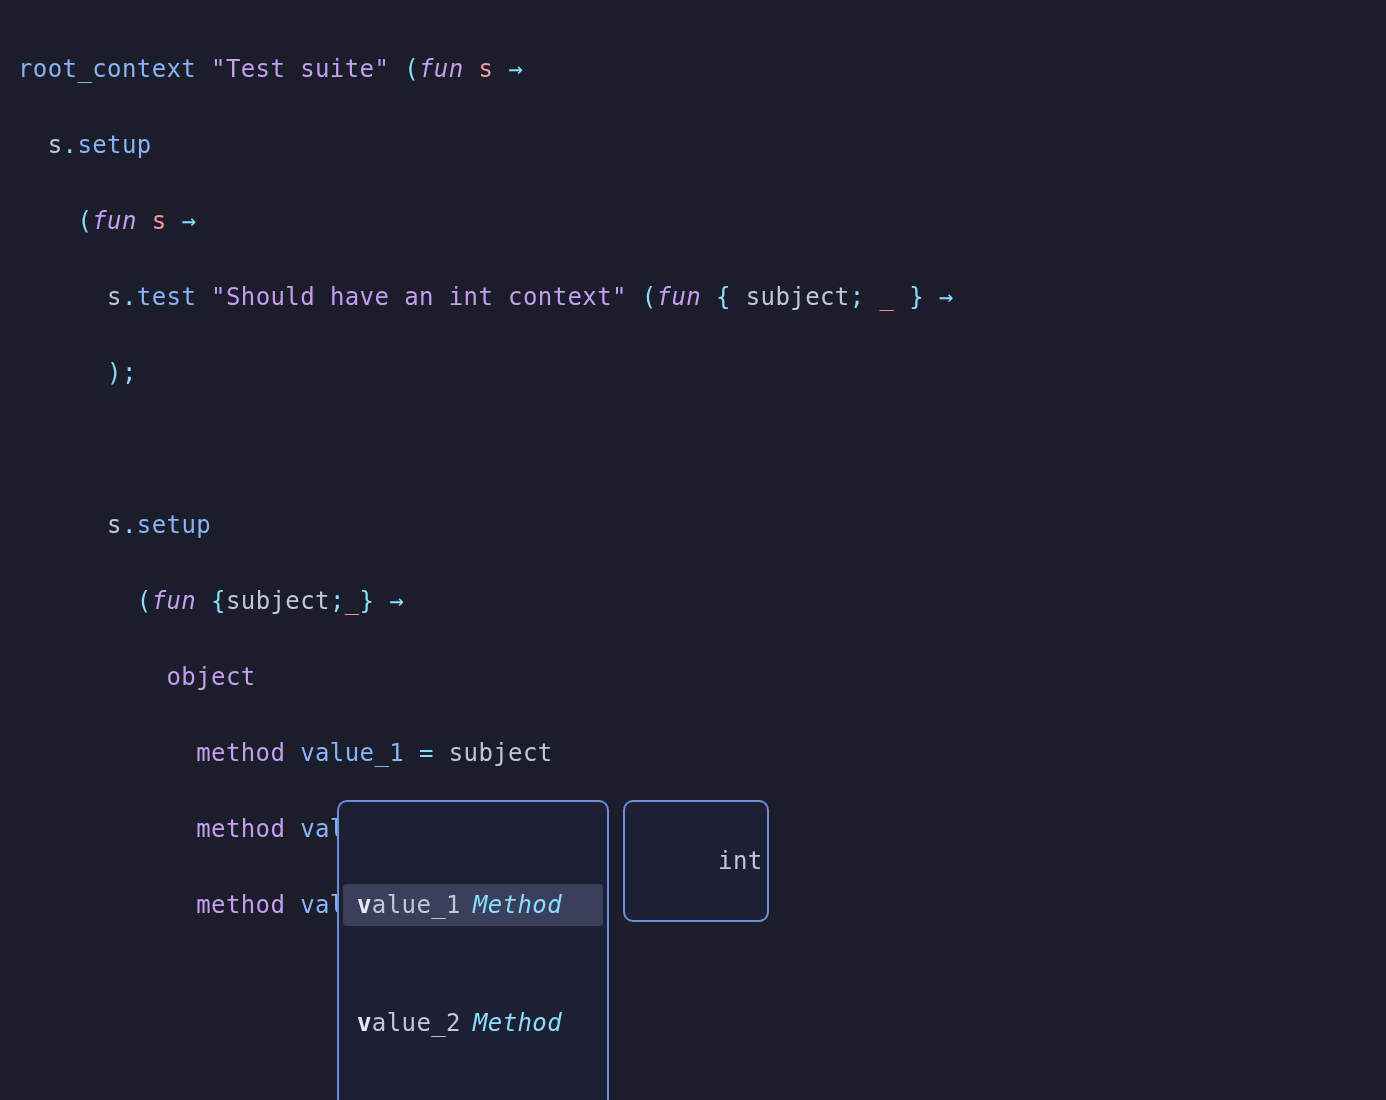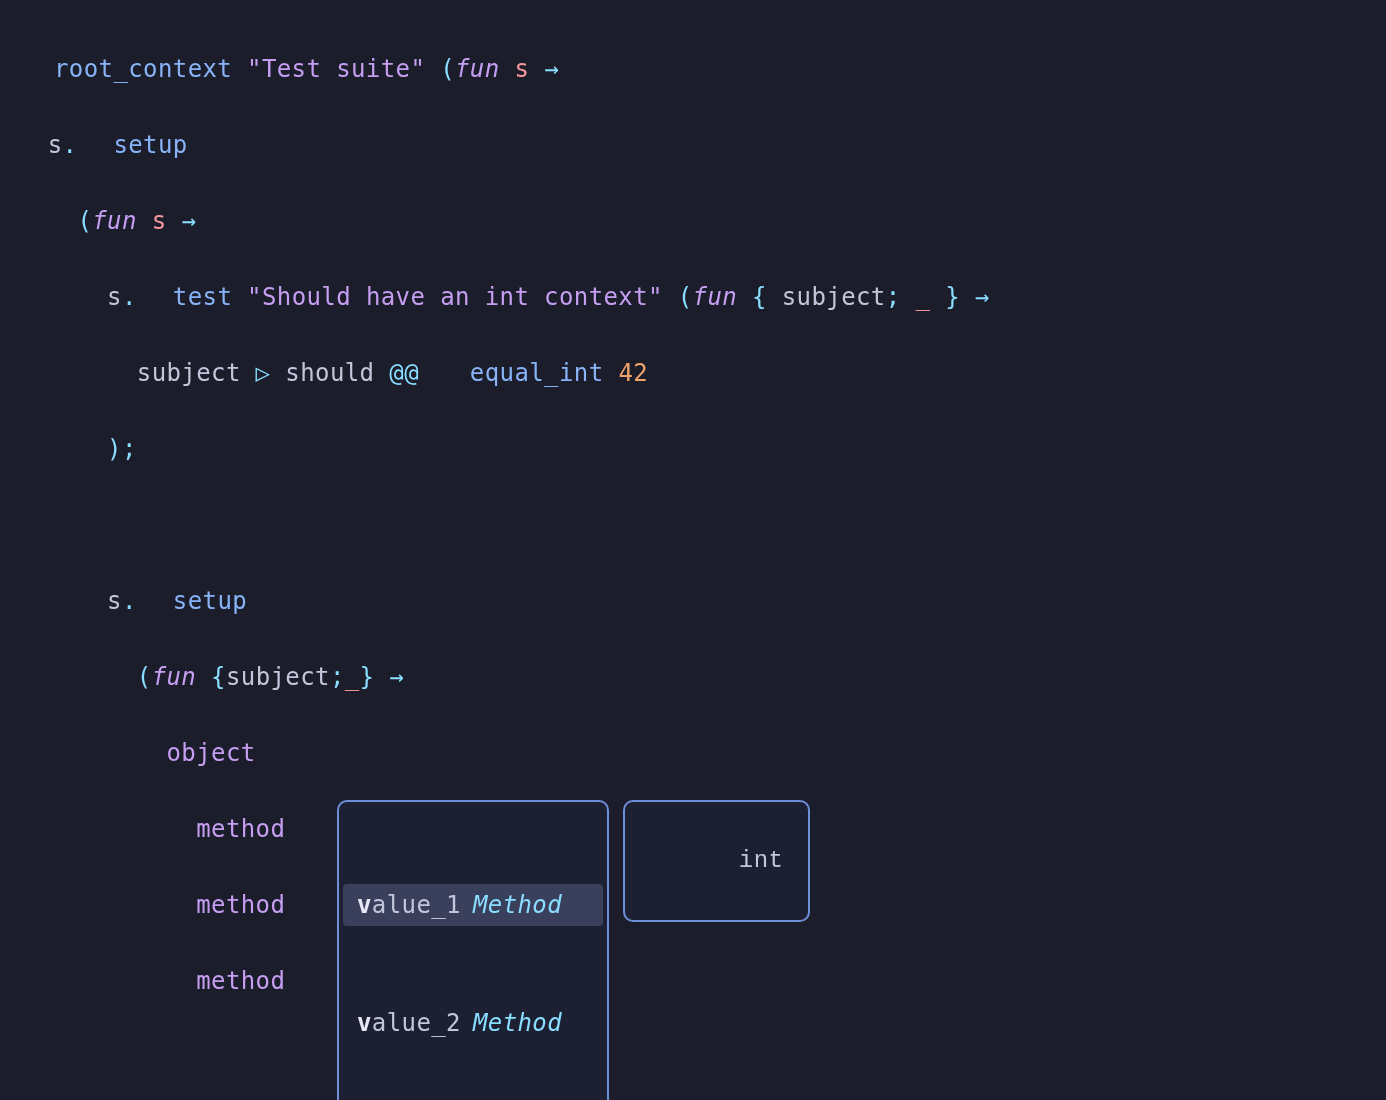--- a/index.html
+++ b/index.html
@@ -32,21 +32,21 @@
   }
   .editor {
     position: relative;
     padding: 12px 8px 12px 18px;
     font-size: 24px;
     line-height: 38px;
     white-space: pre;
     color: var(--fg);
     letter-spacing: 0.4px;
   }
-  .fn { color: var(--fn-name); margin-left: 36px; }
+  .fn { color: var(--fn-name); }
   .kw { color: var(--keyword); font-style: italic; }
   .kwn { color: var(--keyword); margin-top: 48px; }
   .str { color: var(--string); }
   .par { color: var(--param); }
   .num { color: var(--number); }
   .punct { color: var(--punct); }
   .arrow { color: var(--arrow); }
   .var { color: var(--var); }
 
   .popup-wrapper {
@@ -77,36 +77,34 @@
   .popup-item.selected {
     background: var(--popup-selected);
   }
   .popup-item .name { color: var(--fg); }
   .popup-item .name b { font-weight: 700; color: #e6e9f5; }
   .popup-item .kind { color: var(--type-kw); font-style: italic; }
   .popup-type {
     background: var(--popup-bg);
     border: 2px solid var(--popup-border);
     border-radius: 10px;
-    padding: 8px 25px;
+    padding: 8px 4px;
     color: var(--fg);
     font-size: 24px;
     line-height: 34px;
-    font-family: Liberation Mono, monospace;
   }
 </style>
 </head>
 <body>
 
 <div class="editor">
 <div><span class="fn">root_context</span> <span class="str">"Test suite"</span> <span class="punct">(</span><span class="kw">fun</span> <span class="par">s</span> <span class="arrow">→</span></div>
 <div>  <span class="var">s</span><span class="punct">.</span><span class="fn">setup</span></div>
 <div>    <span class="punct">(</span><span class="kw">fun</span> <span class="par">s</span> <span class="arrow">→</span></div>
 <div>      <span class="var">s</span><span class="punct">.</span><span class="fn">test</span> <span class="str">"Should have an int context"</span> <span class="punct">(</span><span class="kw">fun</span> <span class="punct">{</span> <span class="var">subject</span><span class="punct">;</span> <span class="par">_</span> <span class="punct">}</span> <span class="arrow">→</span></div>
-<div>        <span class="var">subject</span> <span class="arrow">▷</span> <span class="var">should</span> <span class="arrow">@@</span> <span class="fn">equal_int</span> <span class="num">42</span></div>
 <div>      <span class="punct">)</span><span class="punct">;</span></div>
 <div> </div>
 <div>      <span class="var">s</span><span class="punct">.</span><span class="fn">setup</span></div>
 <div>        <span class="punct">(</span><span class="kw">fun</span> <span class="punct">{</span><span class="var">subject</span><span class="punct">;</span><span class="par">_</span><span class="punct">}</span> <span class="arrow">→</span></div>
 <div>          <span class="kwn">object</span></div>
 <div>            <span class="kwn">method</span> <span class="fn">value_1</span> <span class="arrow">=</span> <span class="var">subject</span></div>
 <div>            <span class="kwn">method</span> <span class="fn">value_2</span> <span class="arrow">=</span> <span class="num">42</span></div>
 <div>            <span class="kwn">method</span> <span class="fn">value_3</span> <span class="arrow">=</span> <span class="str">"foo"</span></div>
 
 

